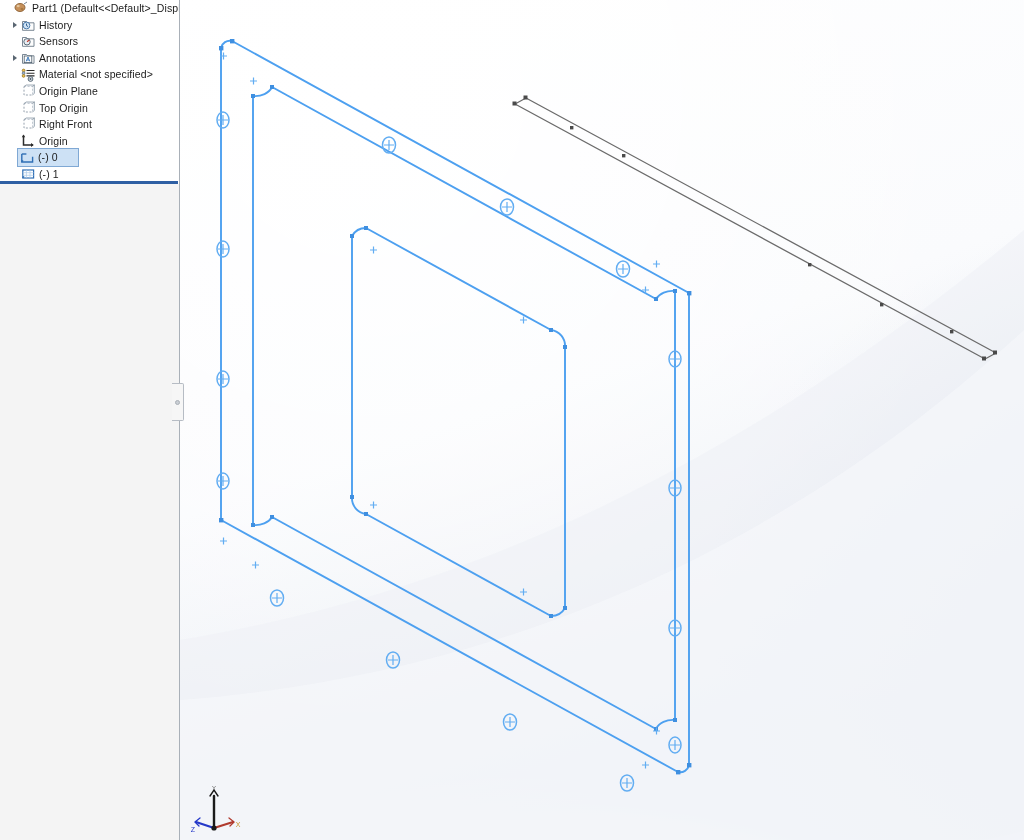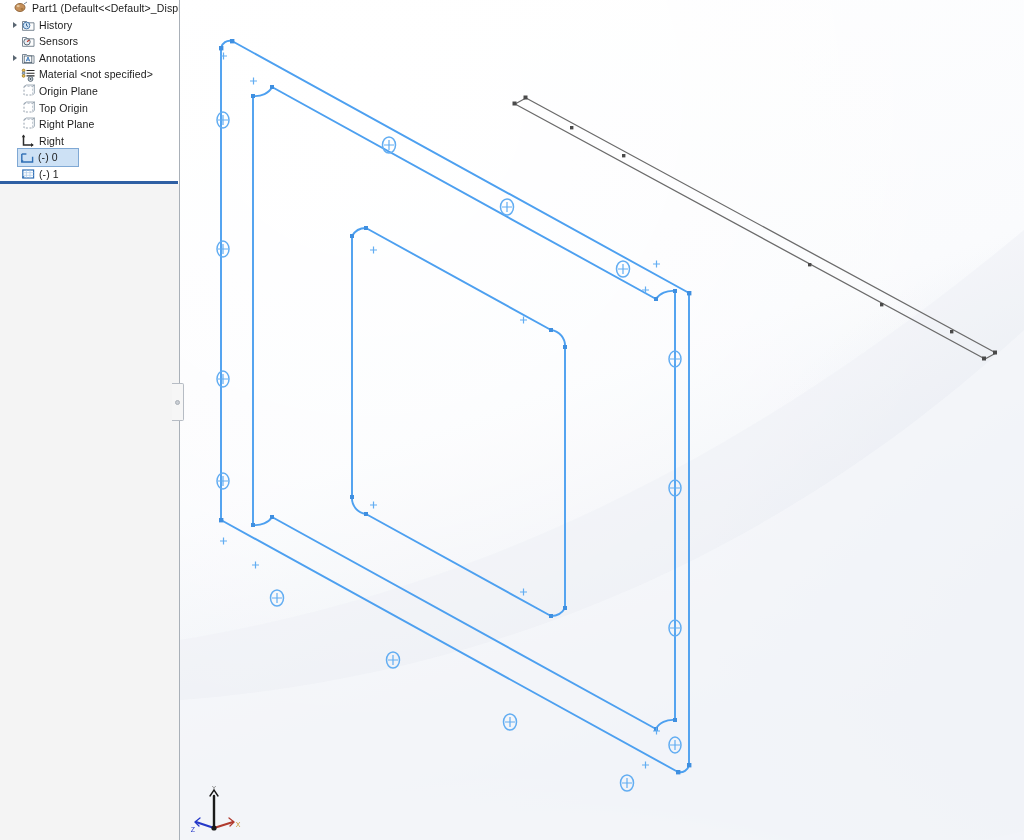--- a/index.html
+++ b/index.html
@@ -217,32 +217,32 @@
           </div>
           <div class="tree-row">
             <span class="expander"></span>
             <span class="ticon">
               <svg width="15" height="14" viewBox="0 0 15 14">
                 <path d="M3 2.5 L11.5 2.5 L11.5 11 L3 11 Z" fill="none" stroke="#8c99a6" stroke-width="0.9" stroke-dasharray="2 1.6"></path>
                 <path d="M3 2.5 L5.2 1 L13.4 1 L11.5 2.5" fill="#f3f6f9" stroke="#8c99a6" stroke-width="0.8"></path>
                 <path d="M11.5 2.5 L13.4 1 L13.4 9.4 L11.5 11" fill="#eef2f6" stroke="#8c99a6" stroke-width="0.8"></path>
               </svg>
             </span>
-            <span class="tlabel">Right Plane</span>
+            <span class="tlabel">Right Front</span>
           </div>
           <div class="tree-row">
             <span class="expander"></span>
             <span class="ticon">
               <svg width="15" height="14" viewBox="0 0 15 14">
                 <path d="M2.5 1.5 v9.5 h9.5" fill="none" stroke="#2b2b2b" stroke-width="1.5"></path>
                 <path d="M10 9 L12.8 11 L10 13" fill="#2b2b2b"></path>
                 <path d="M0.8 3.2 L2.5 0.6 L4.2 3.2" fill="#2b2b2b"></path>
               </svg>
             </span>
-            <span class="tlabel">Right</span>
+            <span class="tlabel">Origin</span>
           </div>
           <div class="tree-row selected">
             <span class="ticon">
               <svg width="15" height="14" viewBox="0 0 15 14">
                 <path d="M1.8 3 L1.8 11 L12.6 11 L12.6 5.8" fill="none" stroke="#2f6fb5" stroke-width="1.4"></path>
                 <path d="M1.8 3 h4.6" fill="none" stroke="#2f6fb5" stroke-width="1.4"></path>
                 <path d="M1.8 11 q0 -1.4 1.4 -1.4" fill="none" stroke="#2f6fb5" stroke-width="1.4"></path>
               </svg>
             </span>
             <span class="tlabel">(-) 0</span>

